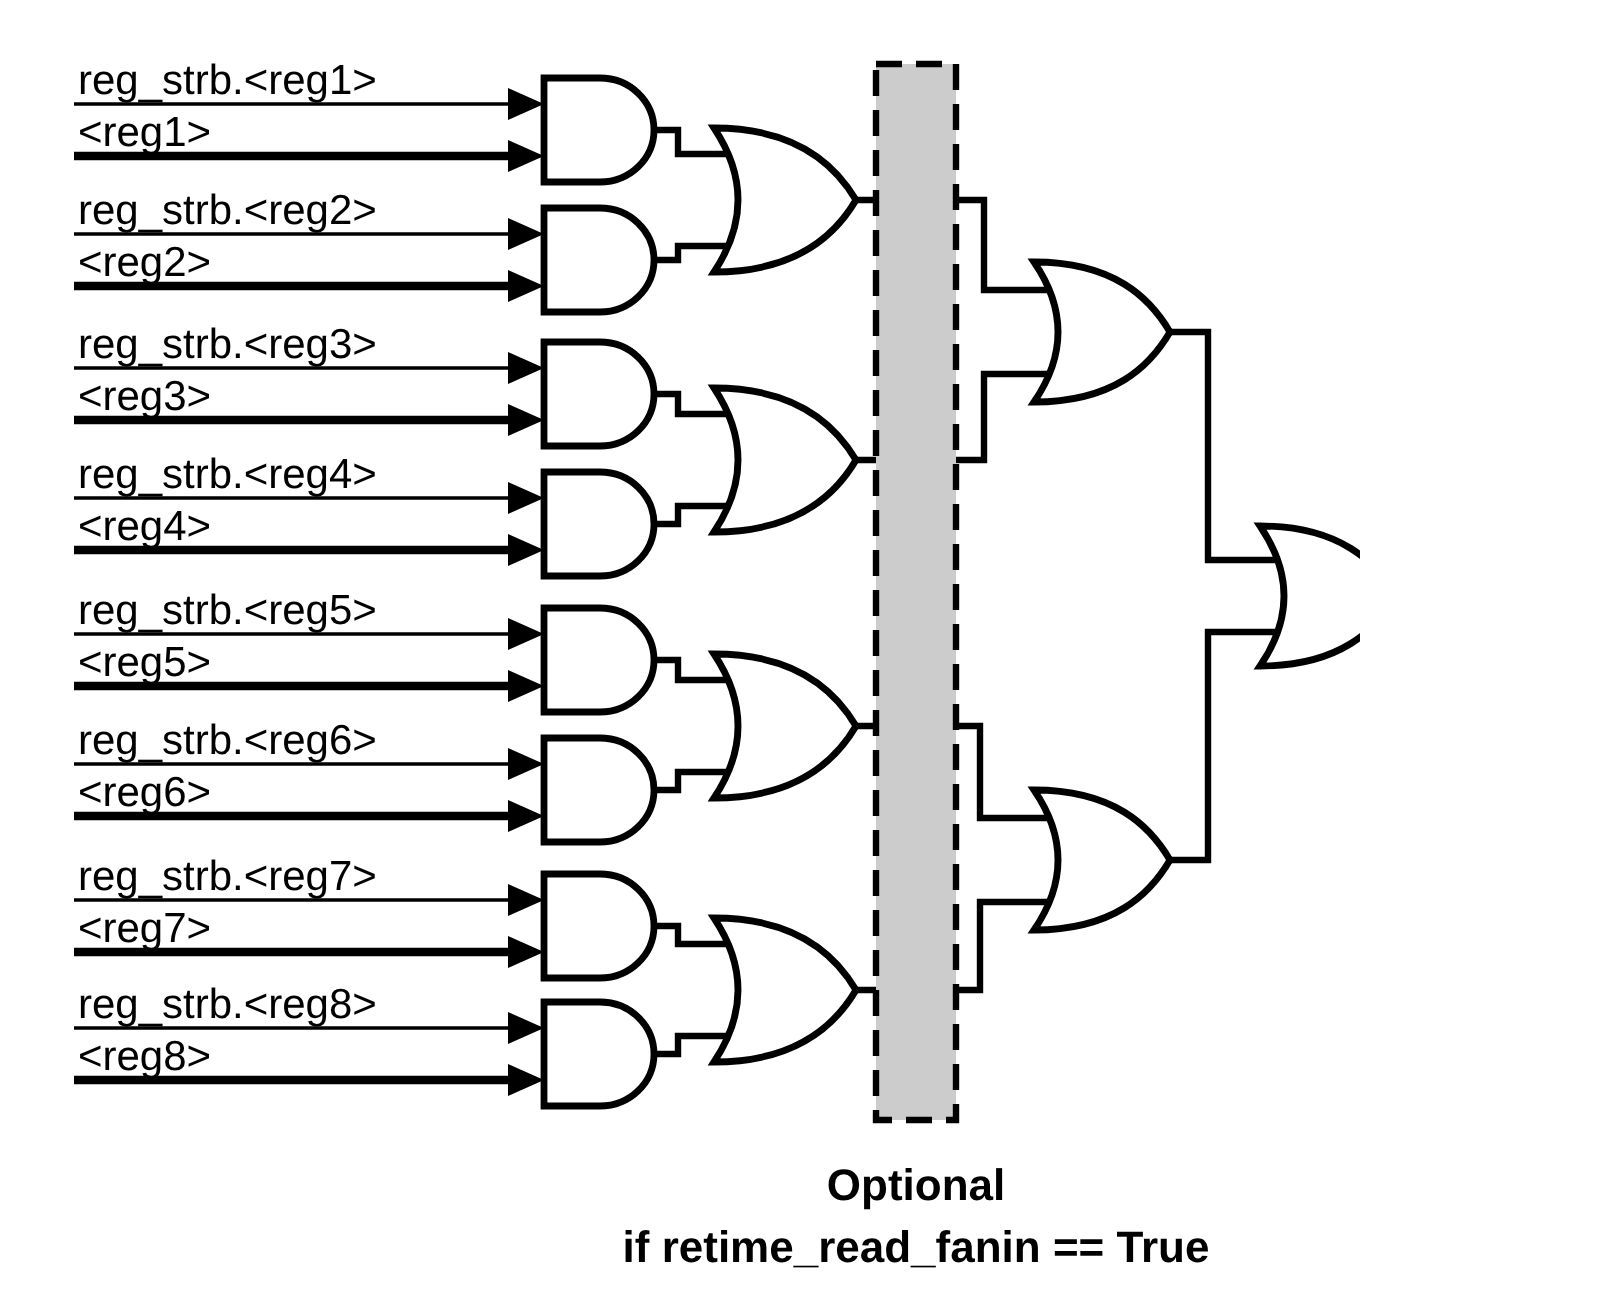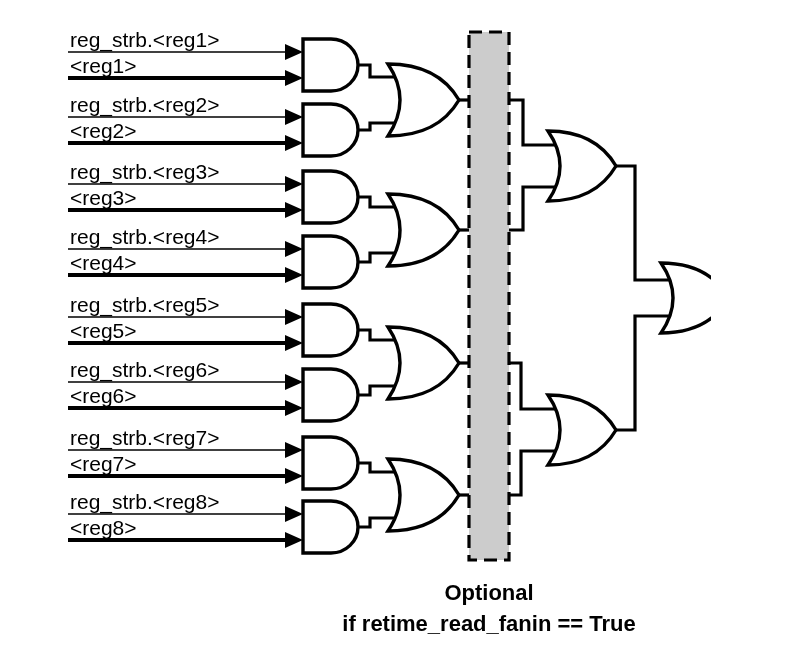--- a/index.html
+++ b/index.html
@@ -1,16 +1,16 @@
 <!DOCTYPE html>
 <html><head>
 <meta charset="utf-8">
 <style>
   html,body{margin:0;padding:0;background:#ffffff;}
-  .canvas{position:relative;width:680px;height:656px;background:#ffffff;overflow:hidden;margin-left:31px;}
+  .canvas{position:relative;width:680px;height:656px;background:#ffffff;overflow:hidden;}
   svg{position:absolute;left:0;top:0;}
   .wire{stroke:#000000;stroke-width:3.2;fill:none;}
   .wire-thin{stroke:#000000;stroke-width:1.7;fill:none;}
   .wire-thick{stroke:#000000;stroke-width:4.2;fill:none;}
   .arrowhead{fill:#000000;stroke:none;}
   .gate{stroke:#000000;stroke-width:3.4;fill:#ffffff;}
   .regbox{stroke:#000000;stroke-width:3.2;stroke-dasharray:13 7;}
   .label{font-family:"Liberation Sans",sans-serif;font-size:21px;fill:#000000;}
   .caption{font-family:"Liberation Sans",sans-serif;font-size:22px;font-weight:bold;fill:#000000;text-anchor:middle;}
 </style>

